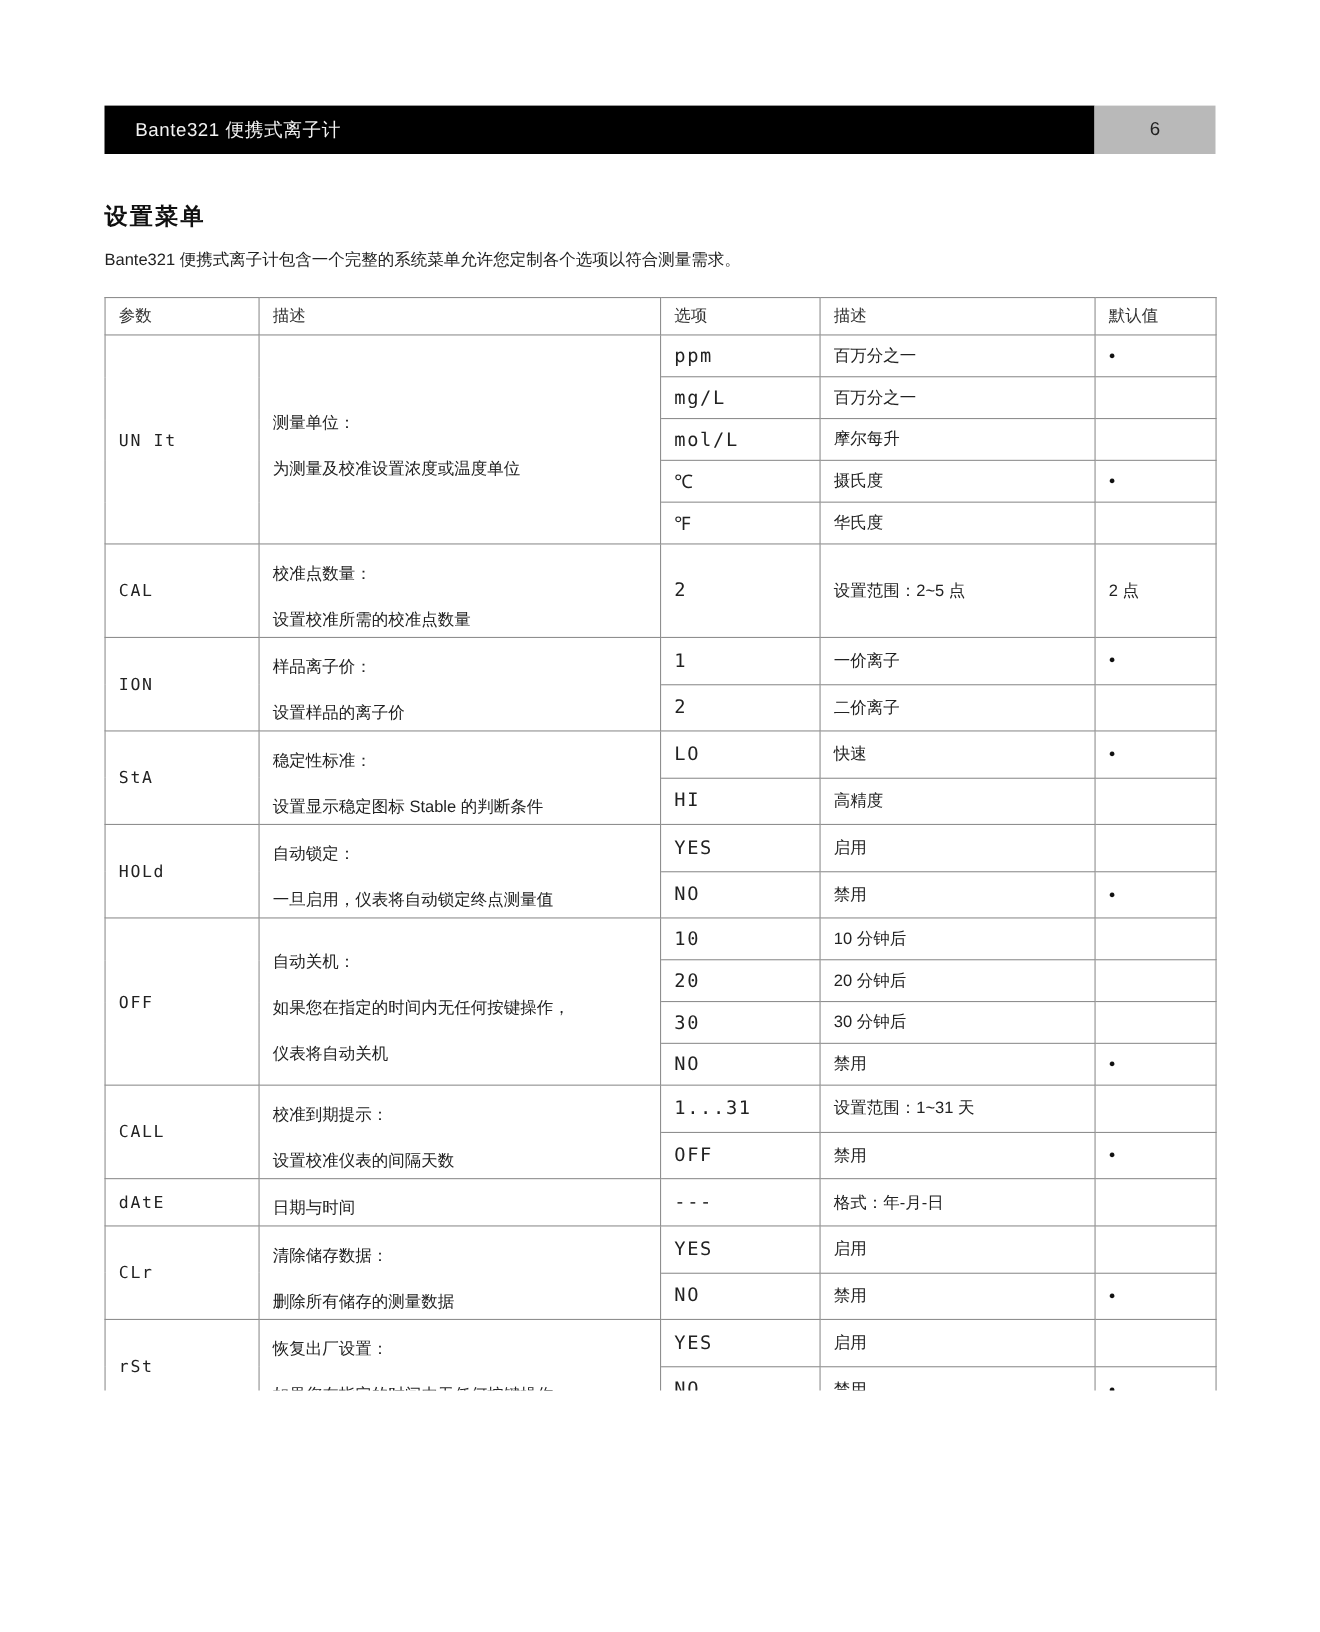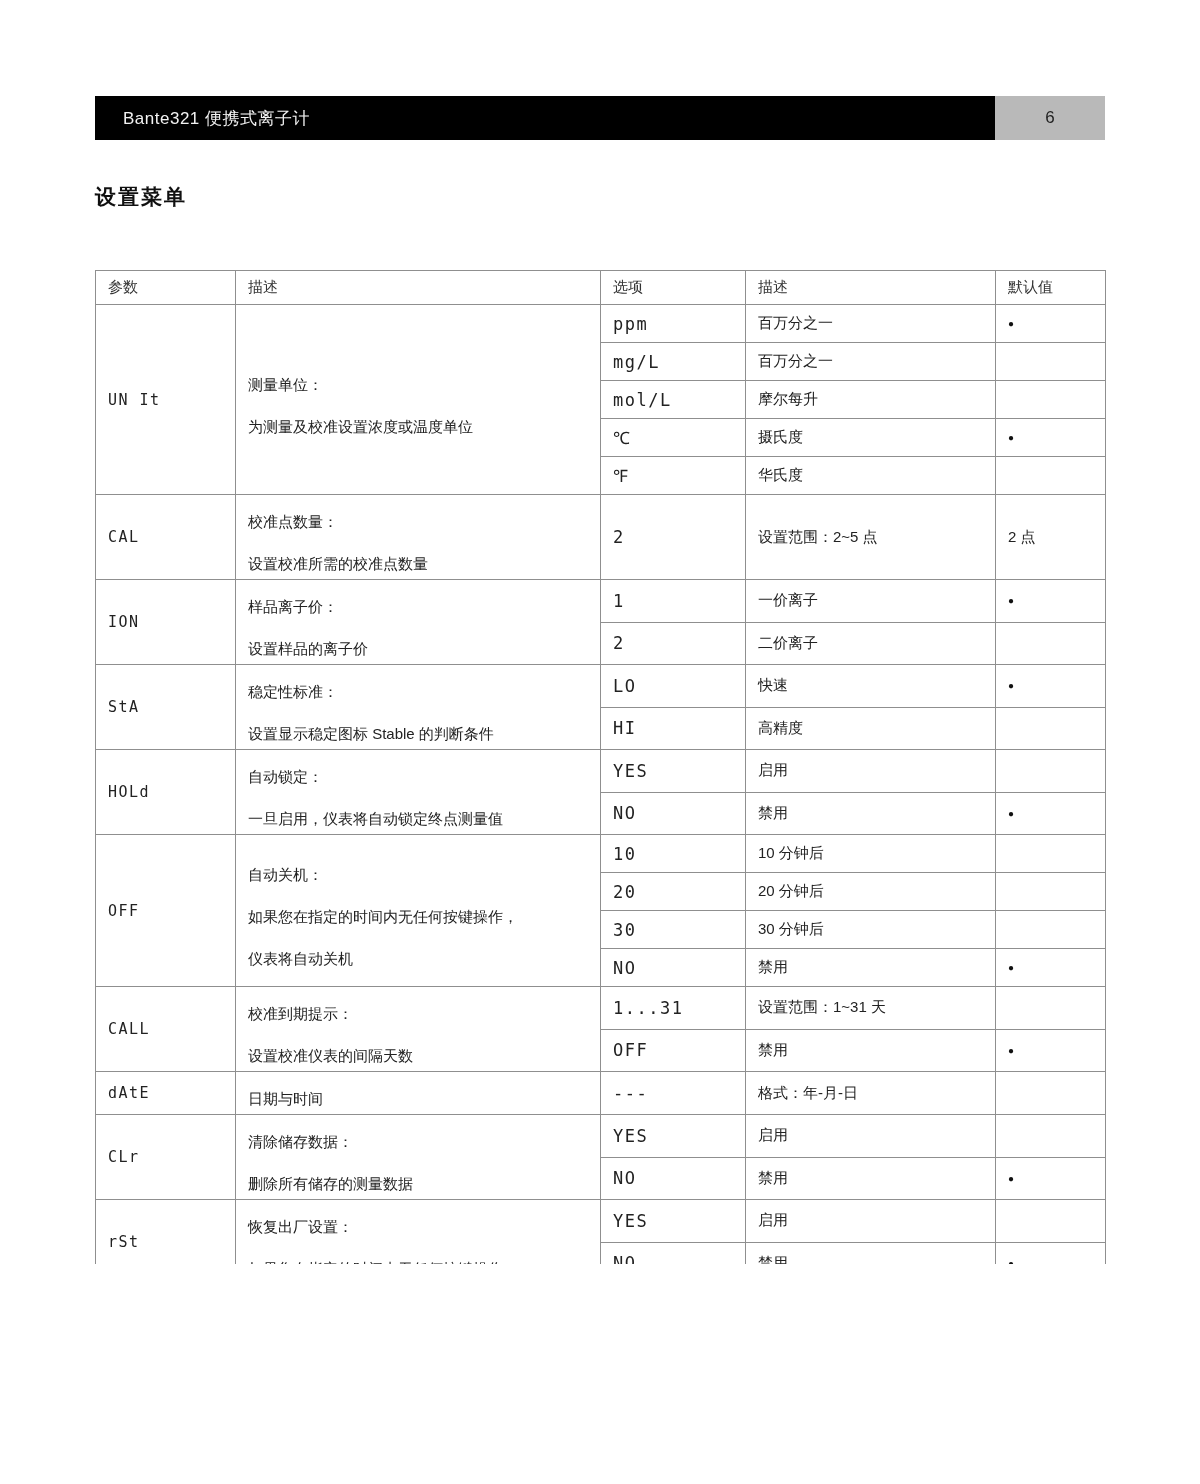--- a/index.html
+++ b/index.html
@@ -63,20 +63,21 @@
 <body>
 
 <div class="page">
 
   <div class="header-bar">
     <div class="header-title">Bante321 便携式离子计</div>
     <div class="header-page">6</div>
   </div>
 
   <div class="section-heading">设置菜单</div>
+  <div class="intro">Bante321 便携式离子计包含一个完整的系统菜单允许您定制各个选项以符合测量需求。</div>
 
   <table class="settings-table">
     <colgroup>
       <col style="width:140px">
       <col style="width:365px">
       <col style="width:145px">
       <col style="width:250px">
       <col style="width:110px">
     </colgroup>
     <thead>

